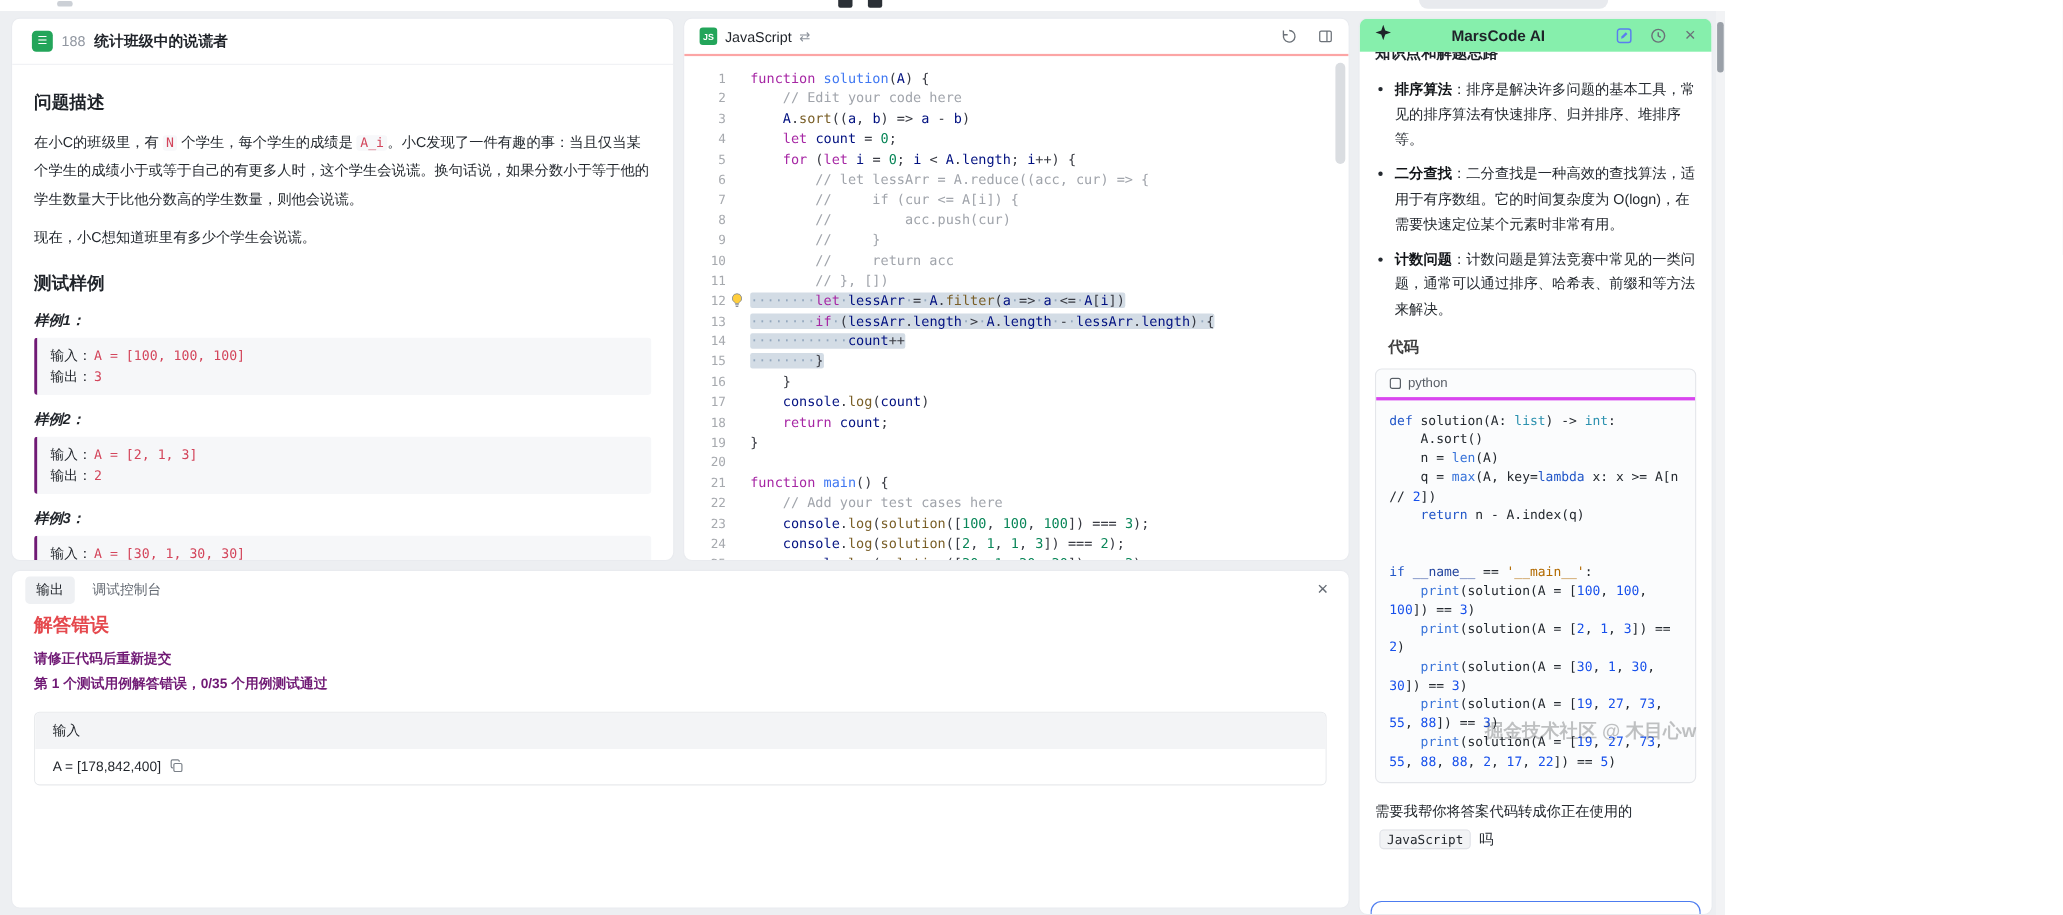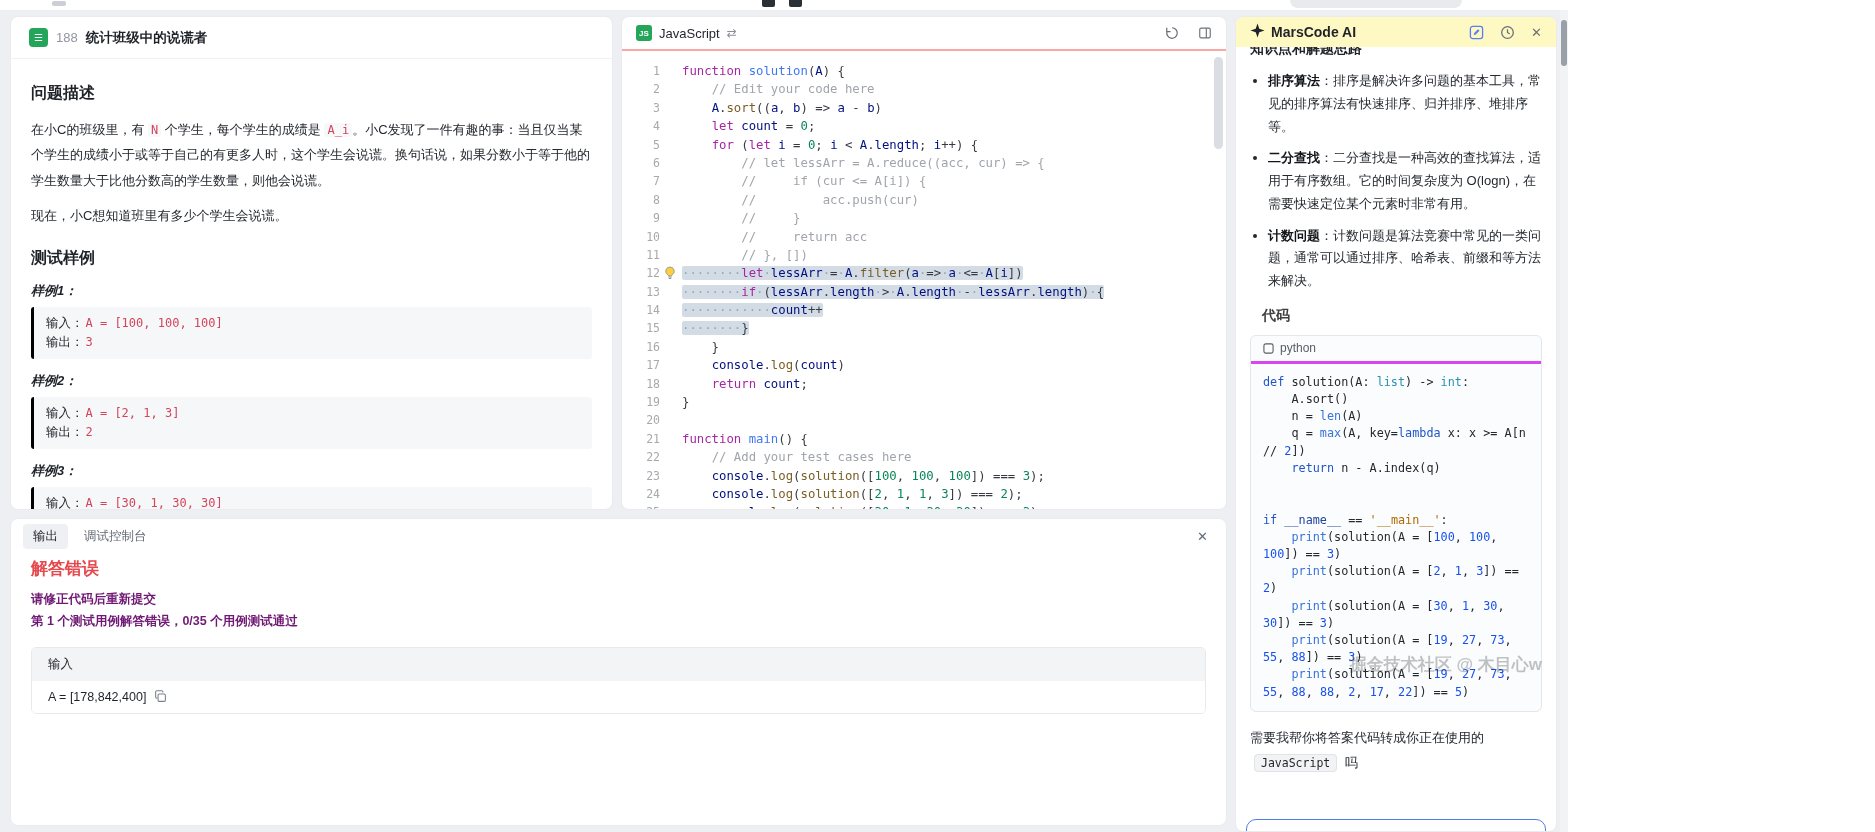--- a/index.html
+++ b/index.html
@@ -19,21 +19,21 @@
   #left-panel { left:10px; top:16px; width:603px; height:494px; }
   .prob-header { display:flex; align-items:center; gap:8px; height:42px; padding:0 18px; border-bottom:1px solid #f0f1f4; }
   .prob-icon { width:19px; height:19px; background:#23a55a; border-radius:4px; color:#fff; font-size:10px; display:flex; align-items:center; justify-content:center; }
   .prob-id { color:#9096a0; font-size:13px; }
   .prob-title { color:#1f2329; font-size:13.5px; font-weight:bold; }
   .prob-body { padding:4px 20px 0 20px; }
   .section-h { font-size:16px; font-weight:bold; color:#1f2329; margin:20px 0 13px; }
   .prob-p { font-size:13px; line-height:1.95; color:#24292f; margin-bottom:10px; }
   .inline-code { color:#d3455b; font-family:"DejaVu Sans Mono",monospace; font-size:12px; background:#f7f8fa; padding:0 3px; border-radius:3px; }
   .sample-label { font-style:italic; font-weight:bold; font-size:13px; margin:13px 0 7px; color:#1f2329; }
-  .sample-box { background:#f6f7f9; border-left:3px solid #000000; padding:7px 12px; border-radius:3px; font-size:12.5px; line-height:19px; margin:0 0 6px; }
+  .sample-box { background:#f6f7f9; border-left:3px solid #701a75; padding:7px 12px; border-radius:3px; font-size:12.5px; line-height:19px; margin:0 0 6px; }
   .io-label { color:#1f2329; }
   .io-val { color:#d3455b; font-family:"DejaVu Sans Mono",monospace; font-size:12px; margin-left:2px; }
 
   
   #editor-panel { left:621px; top:16px; width:606px; height:494px; }
   .ed-header { display:flex; align-items:center; height:34px; padding:0 14px; border-bottom:2px solid #fca5a5; gap:7px; }
   .js-badge { width:16px; height:16px; background:#23a55a; border-radius:3px; color:#fff; font-size:8px; font-weight:bold; display:flex; align-items:center; justify-content:center; }
   .ed-lang { font-size:13px; color:#1f2329; }
   .swap-glyph { color:#8a9099; font-size:12px; }
   .ed-spacer { flex:1; }
@@ -49,21 +49,21 @@
   .tk-call { color:#795e26; }
   .tk-fn { color:#4078f2; }
   .tk-id { color:#001080; }
   .tk-cm { color:#a0a4ab; }
   .sel { background:#d3dce5; border-radius:2px; }
   .ws { color:#93a7bd; }
   .ed-scroll { position:absolute; right:3px; top:40px; width:9px; height:92px; background:#dadde1; border-radius:5px; }
 
   
   #ai-panel { left:1235px; top:16px; width:322px; height:816px; }
-  .ai-header { display:flex; align-items:center; height:30px; padding:0 14px; gap:6px; background:#fef9c3; position:relative; z-index:2; }
+  .ai-header { display:flex; align-items:center; height:30px; padding:0 14px; gap:6px; background:#86efac; position:relative; z-index:2;text-align:center; }
   .ai-title { font-size:14px; font-weight:bold; color:#1f2329; flex:1; }
   .ai-hicon { color:#6b7178; margin-left:10px; display:flex; align-items:center; cursor:pointer; }
   .ai-close { color:#6b7178; font-size:13px; margin-left:10px; cursor:pointer; }
   .ai-content { padding:0 14px; overflow:hidden; position:relative; }
   .ai-clipped { font-size:14px; font-weight:bold; color:#1f2329; line-height:20px; margin-top:-9px; }
   .ai-bullets { margin:12px 0 0 18px; }
   .ai-bullets li { font-size:13px; line-height:1.75; color:#24292f; margin-bottom:9px; }
   .ai-bullets b { color:#111418; }
   .ai-code-h { font-size:14px; font-weight:bold; color:#404040; margin:14px 12px 10px; }
   .code-card { border:1px solid #e4e6ea; border-radius:6px; overflow:hidden; background:#fbfcfd; }

